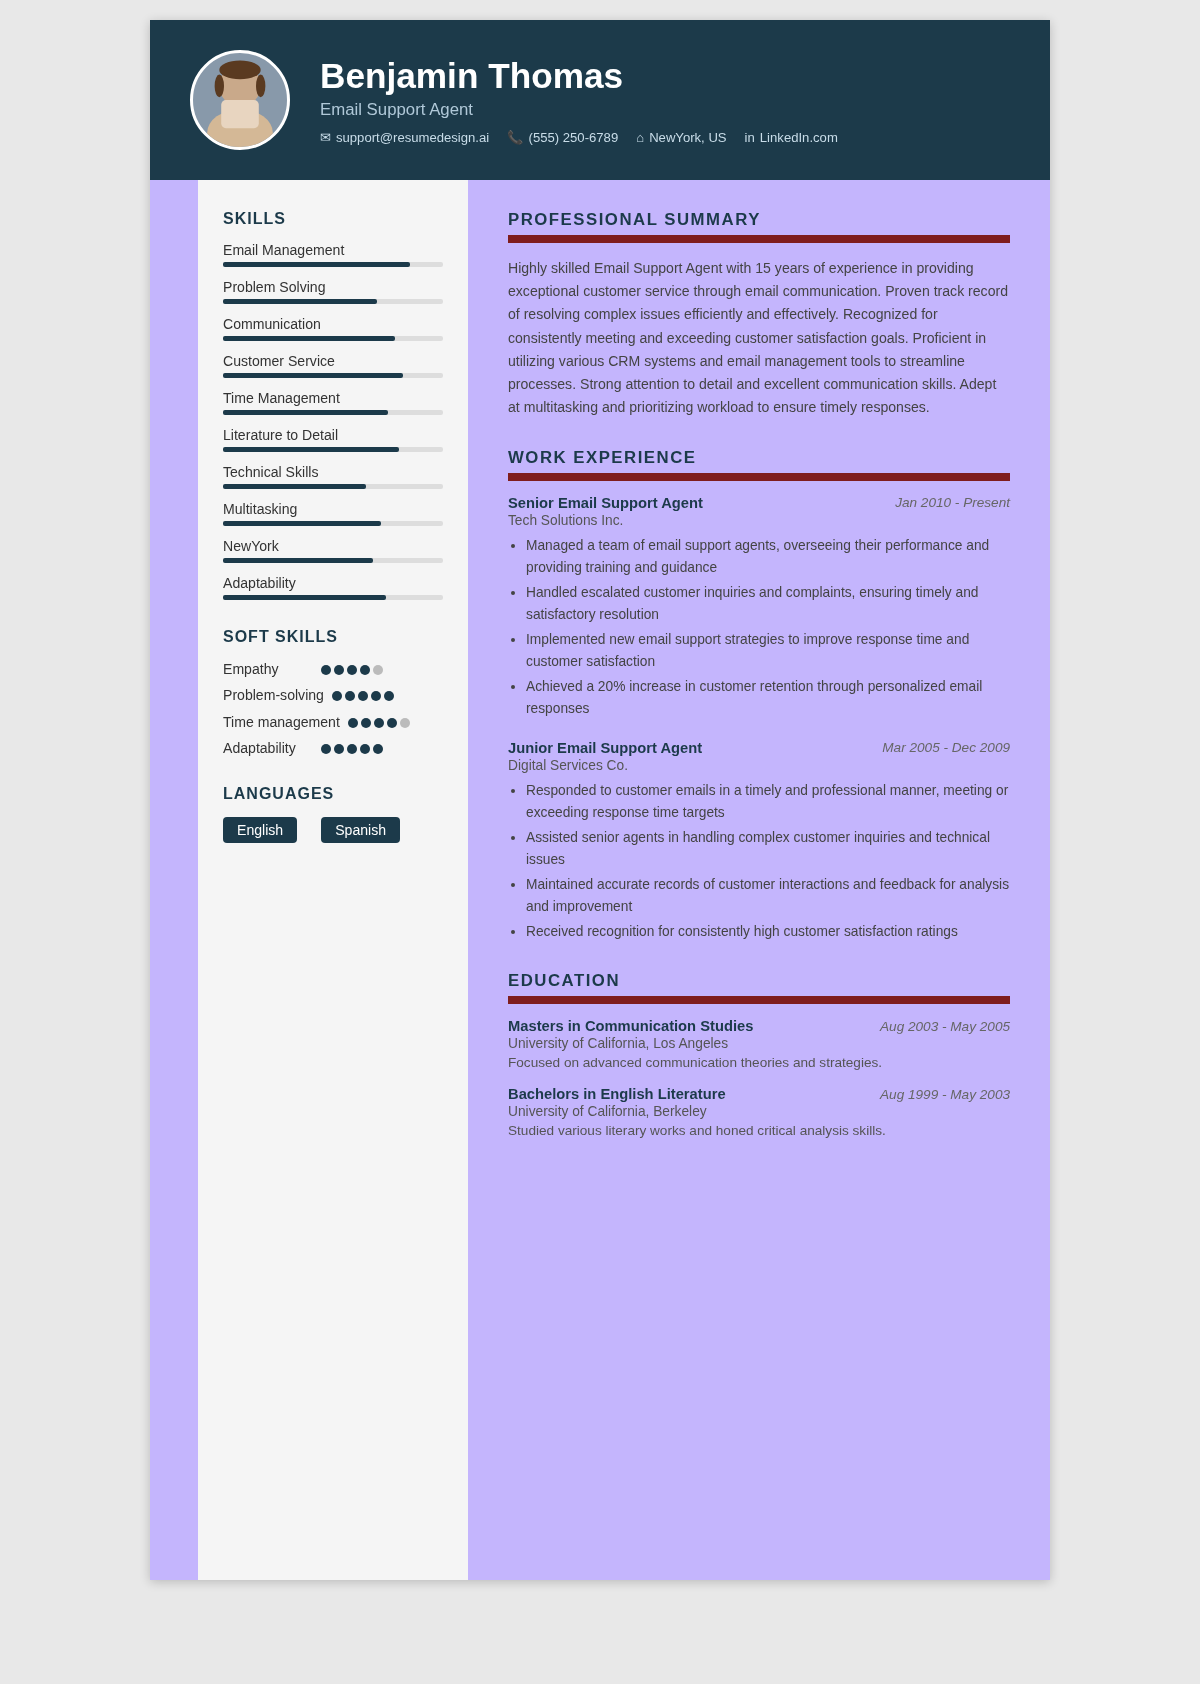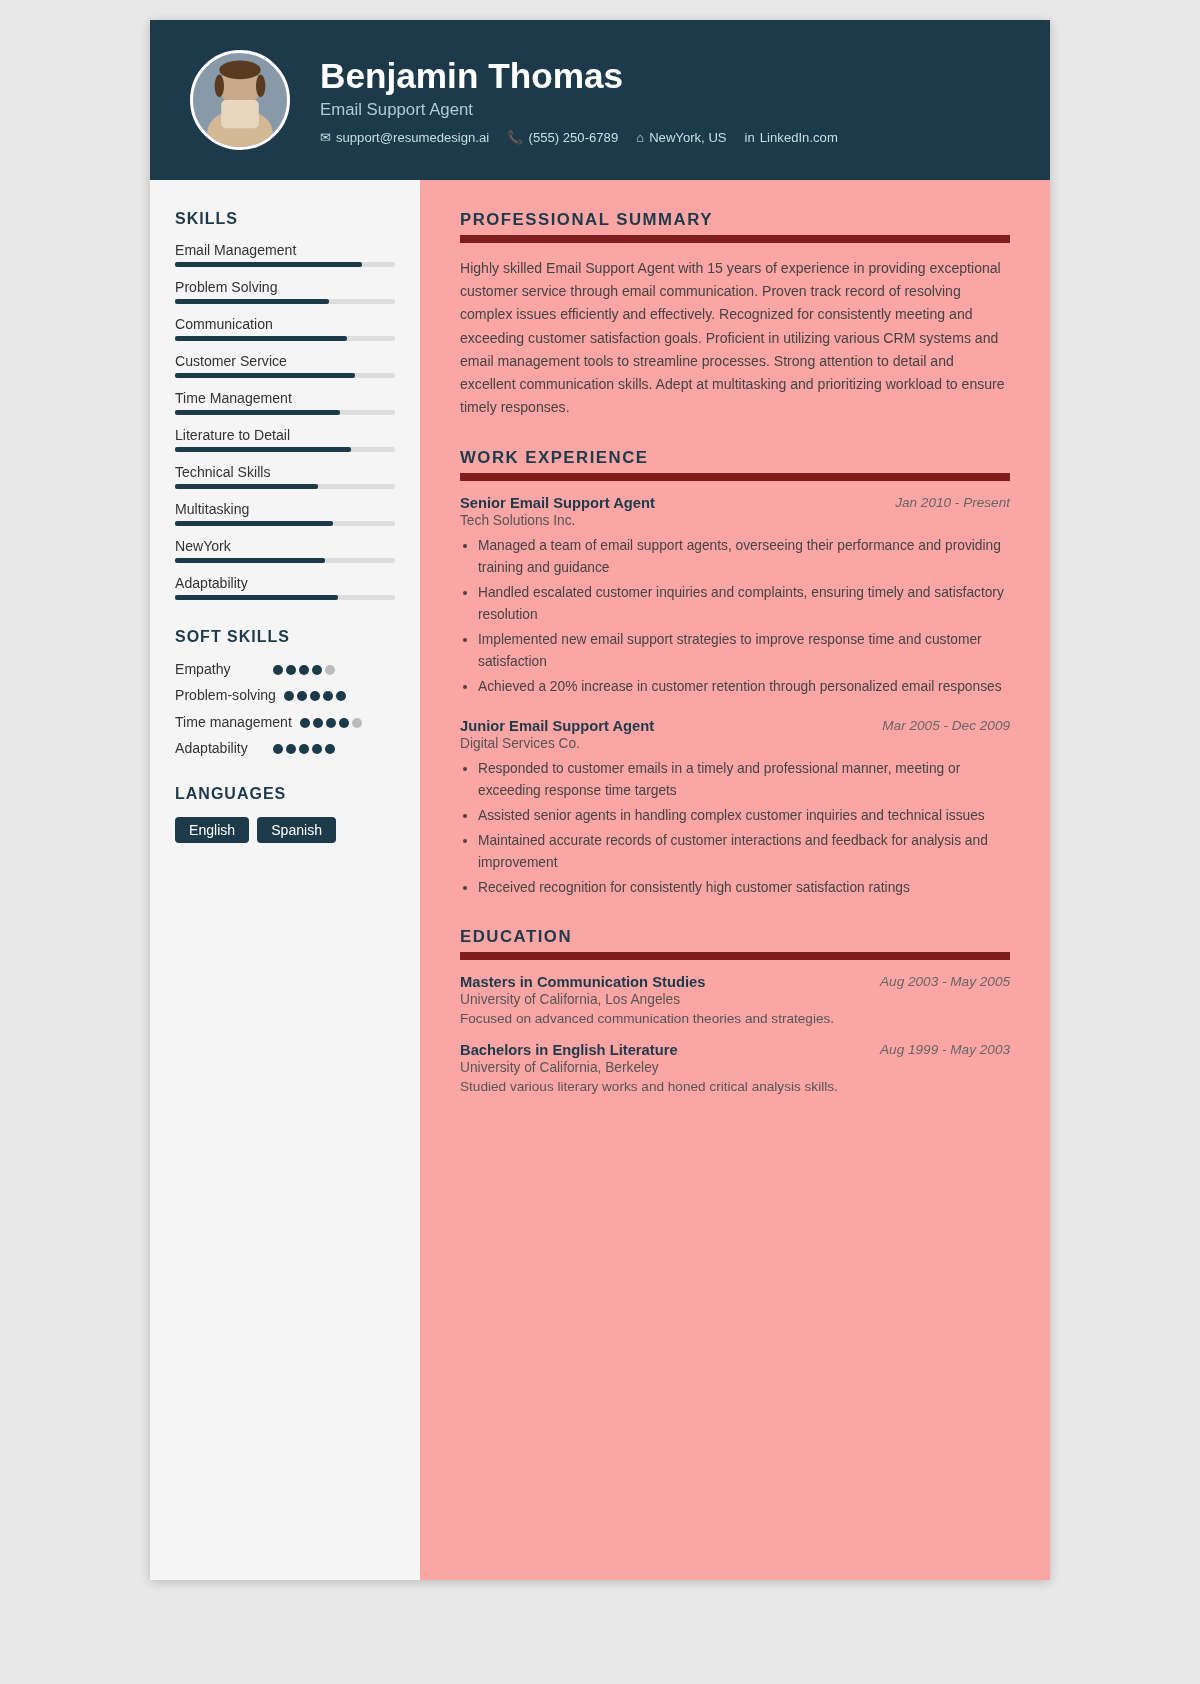--- a/index.html
+++ b/index.html
@@ -5,21 +5,21 @@
     * { margin: 0; padding: 0; box-sizing: border-box; }
     body {
       font-family: Arial, sans-serif;
       background: #e8e8e8;
       display: flex;
       justify-content: center;
       padding: 20px;
     }
     .resume {
       width: 900px;
-      background: #fca5a5;
+      background: #c4b5fd;
       box-shadow: 0 2px 10px rgba(0,0,0,0.2);
     }
     
     .header {
       background: #1c3a4a;
       color: #fff;
       padding: 30px 40px;
       display: flex;
       align-items: center;
       gap: 30px;
@@ -60,20 +60,21 @@
     }
     .header-contact span {
       display: flex;
       align-items: center;
       gap: 5px;
     }
     
     .body {
       display: flex;
       min-height: 1400px;
+      padding-left: 48px;
     }
     
     .sidebar {
       width: 270px;
       background: #f5f5f5;
       padding: 30px 25px;
       flex-shrink: 0;
     }
     .sidebar-section {
       margin-bottom: 28px;
@@ -126,21 +127,21 @@
     .dot {
       width: 10px;
       height: 10px;
       border-radius: 50%;
     }
     .dot.filled { background: #1c3a4a; }
     .dot.empty { background: #bbb; }
     
     .lang-tags {
       display: flex;
-      gap: 8px;
+      gap: 24px;
       flex-wrap: wrap;
     }
     .lang-tag {
       background: #1c3a4a;
       color: #fff;
       padding: 5px 14px;
       border-radius: 4px;
       font-size: 0.88em;
     }
     
@@ -201,21 +202,21 @@
       line-height: 1.6;
       margin-bottom: 3px;
     }
     
     .edu-item {
       margin-bottom: 16px;
     }
     .edu-header {
       display: flex;
       justify-content: space-between;
-      align-items: center;
+      align-items: flex-end;
       margin-bottom: 2px;
     }
     .edu-degree {
       font-size: 0.92em;
       font-weight: bold;
       color: #1c3a4a;
     }
     .edu-date {
       font-size: 0.85em;
       color: #666;

